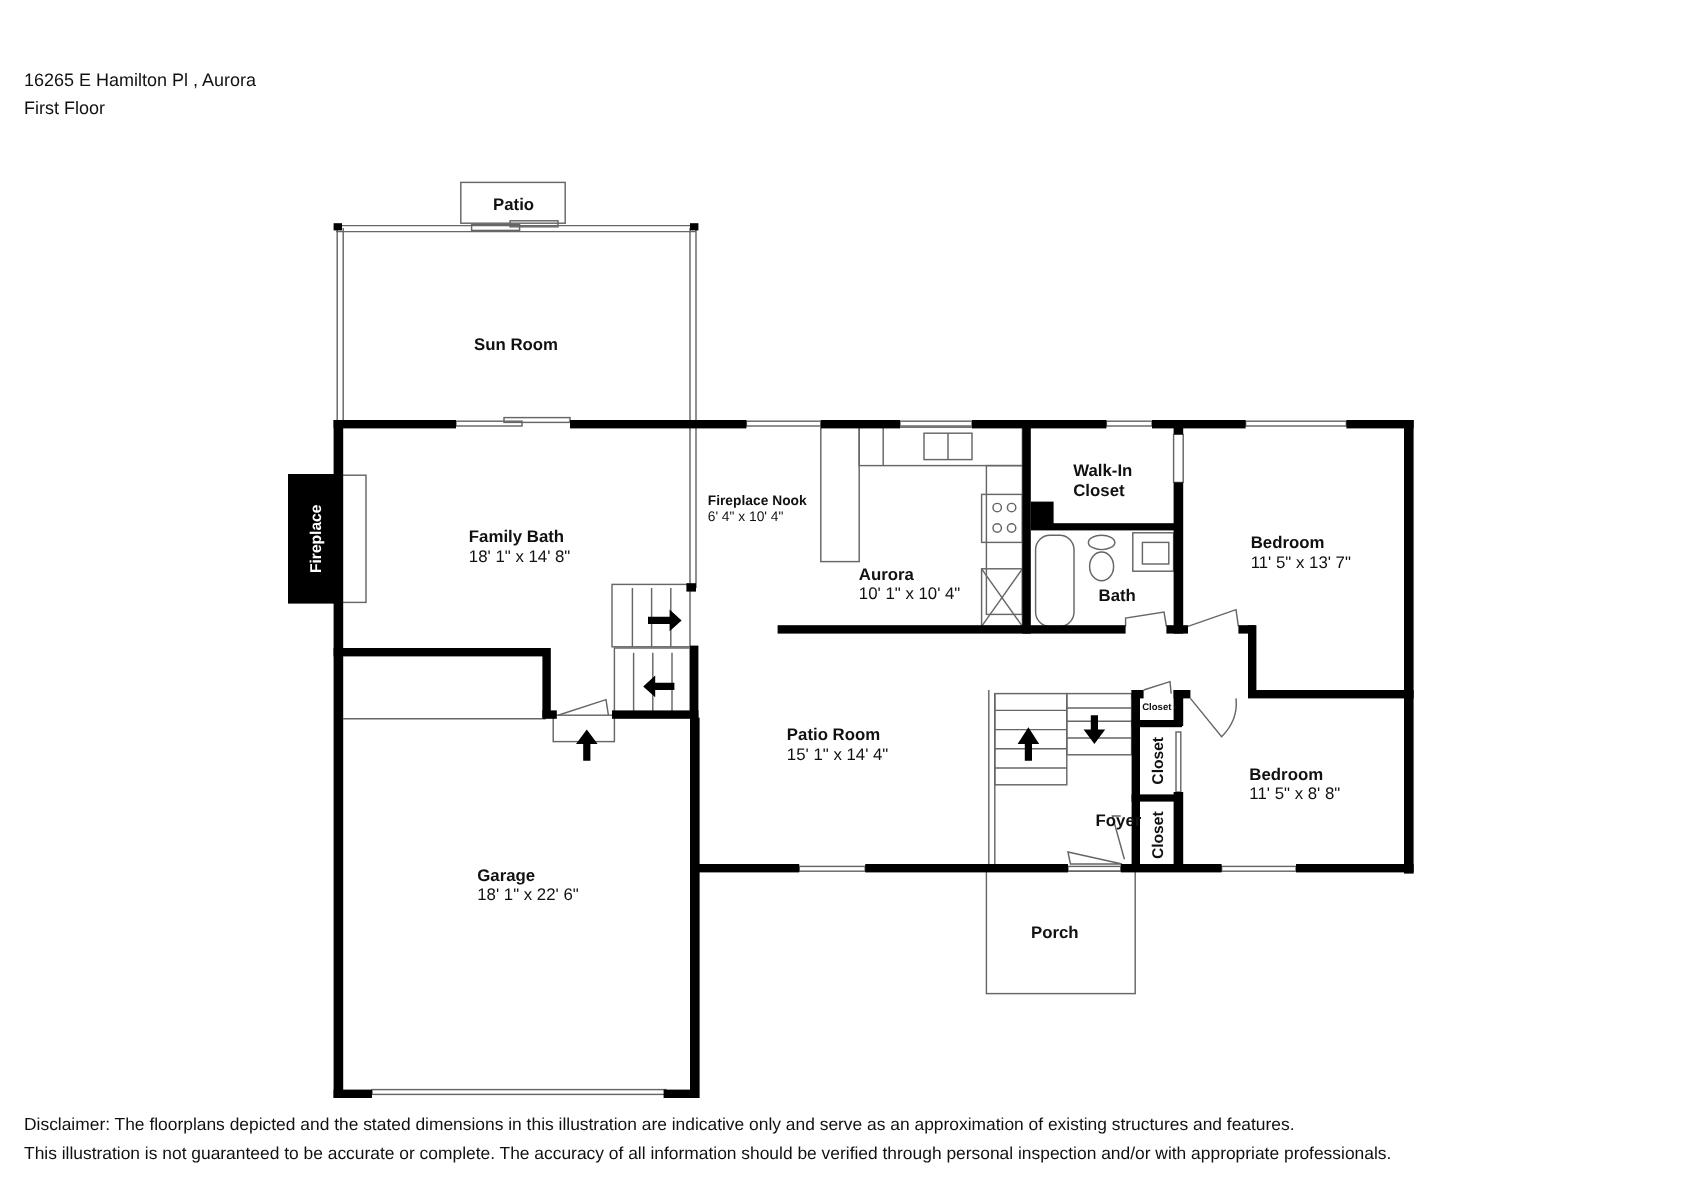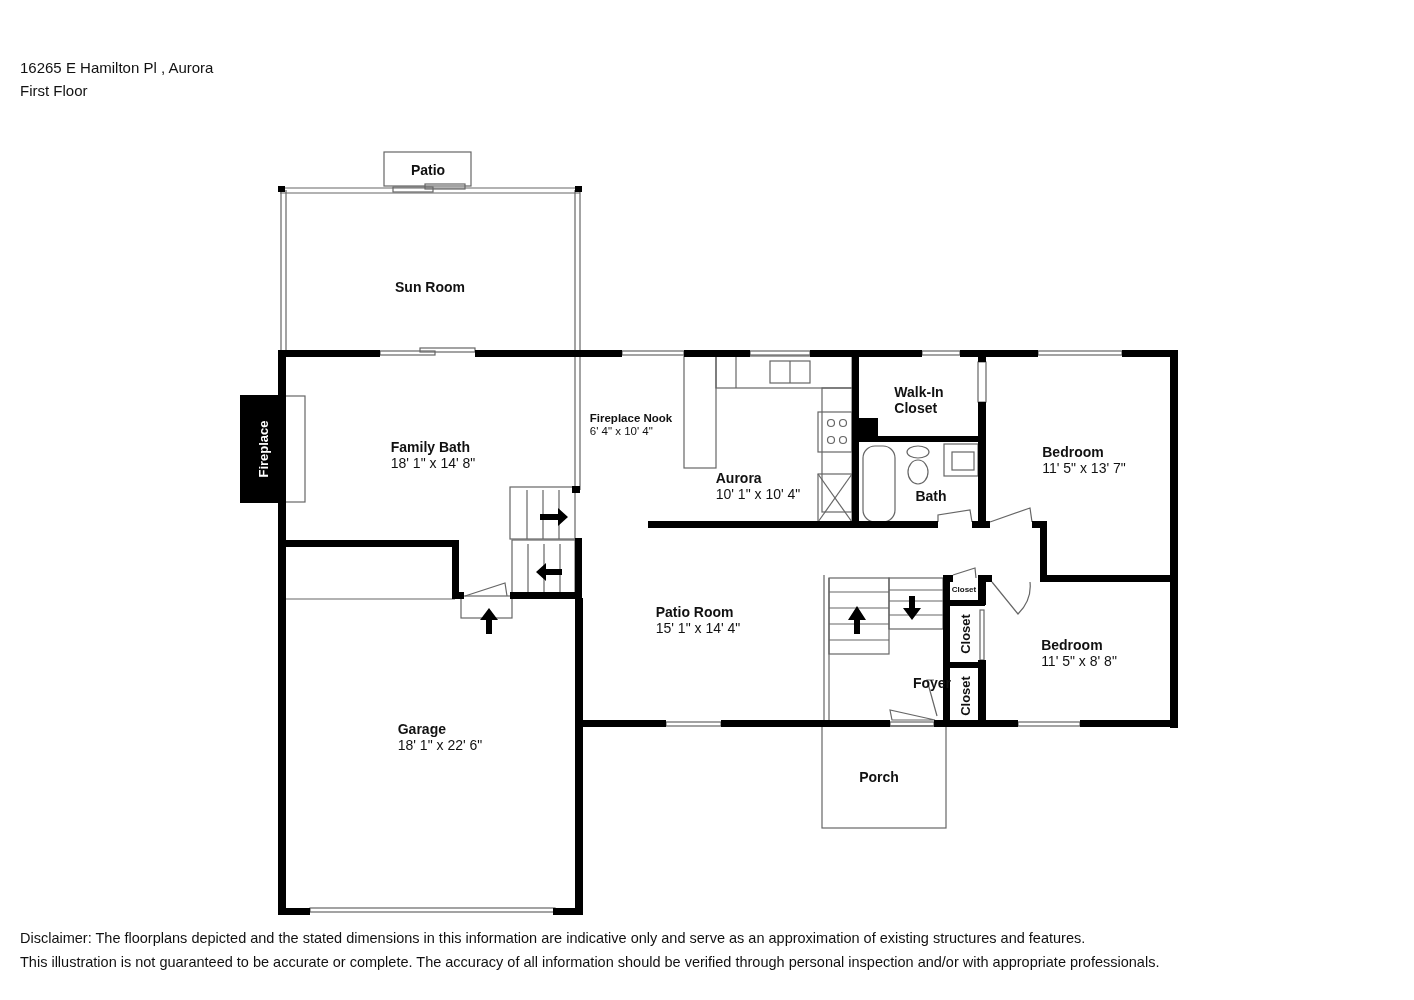--- a/index.html
+++ b/index.html
@@ -221,14 +221,14 @@
     <span class="d">11' 5" x 8' 8"</span>
   </div>
 <div class="lbl" style="left:440px;top:721px;">
     <span class="n">Garage</span>
     <span class="d">18' 1" x 22' 6"</span>
   </div>
 <div class="lbl" style="left:879px;top:769px;">
     <span class="n">Porch</span>
   </div>
 
-<div id="disc1" class="disc">Disclaimer: The floorplans depicted and the stated dimensions in this information are indicative only and serve as an approximation of existing structures and features.</div>
+<div id="disc1" class="disc">Disclaimer: The floorplans depicted and the stated dimensions in this illustration are indicative only and serve as an approximation of existing structures and features.</div>
 <div id="disc2" class="disc">This illustration is not guaranteed to be accurate or complete. The accuracy of all information should be verified through personal inspection and/or with appropriate professionals.</div>
 
 </body></html>

